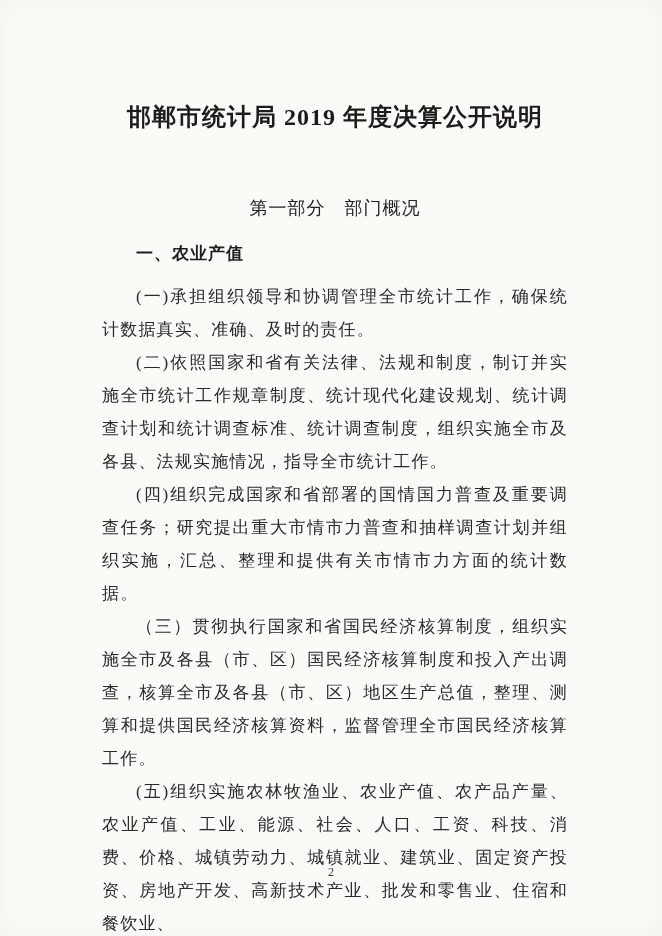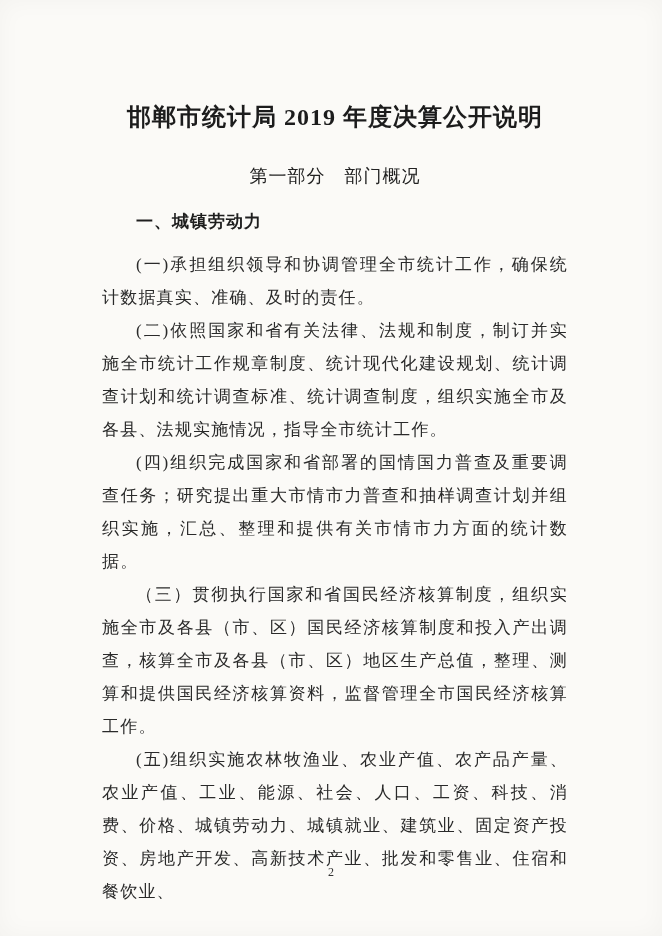--- a/index.html
+++ b/index.html
@@ -29,21 +29,21 @@
   .doc-title {
     margin: 0;
     text-align: center;
     font-size: 24px;
     font-weight: 700;
     letter-spacing: 1px;
     color: #1c1c1c;
     line-height: 30px;
   }
   .part-heading {
-    margin: 32px 0 0 0;
+    margin: 64px 0 0 0;
     text-align: center;
     font-size: 18px;
     font-weight: 400;
     letter-spacing: 1px;
     color: #222;
     line-height: 24px;
   }
   .section-heading {
     margin: 22px 0 0 0;
     font-size: 17px;
@@ -79,21 +79,21 @@
 </head>
 <body>
 
 <div class="page">
   <div class="content">
 
     <h1 class="doc-title">邯郸市统计局 2019 年度决算公开说明</h1>
 
     <h2 class="part-heading">第一部分　部门概况</h2>
 
-    <h3 class="section-heading">一、城镇劳动力</h3>
+    <h3 class="section-heading">一、农业产值</h3>
 
     <div class="body-text">
       <p>(一)承担组织领导和协调管理全市统计工作，确保统计数据真实、准确、及时的责任。</p>
       <p>(二)依照国家和省有关法律、法规和制度，制订并实施全市统计工作规章制度、统计现代化建设规划、统计调查计划和统计调查标准、统计调查制度，组织实施全市及各县、法规实施情况，指导全市统计工作。</p>
       <p>(四)组织完成国家和省部署的国情国力普查及重要调查任务；研究提出重大市情市力普查和抽样调查计划并组织实施，汇总、整理和提供有关市情市力方面的统计数据。</p>
       <p>（三）贯彻执行国家和省国民经济核算制度，组织实施全市及各县（市、区）国民经济核算制度和投入产出调查，核算全市及各县（市、区）地区生产总值，整理、测算和提供国民经济核算资料，监督管理全市国民经济核算工作。</p>
       <p>(五)组织实施农林牧渔业、农业产值、农产品产量、农业产值、工业、能源、社会、人口、工资、科技、消费、价格、城镇劳动力、城镇就业、建筑业、固定资产投资、房地产开发、高新技术产业、批发和零售业、住宿和餐饮业、</p>
     </div>
 
   </div>

